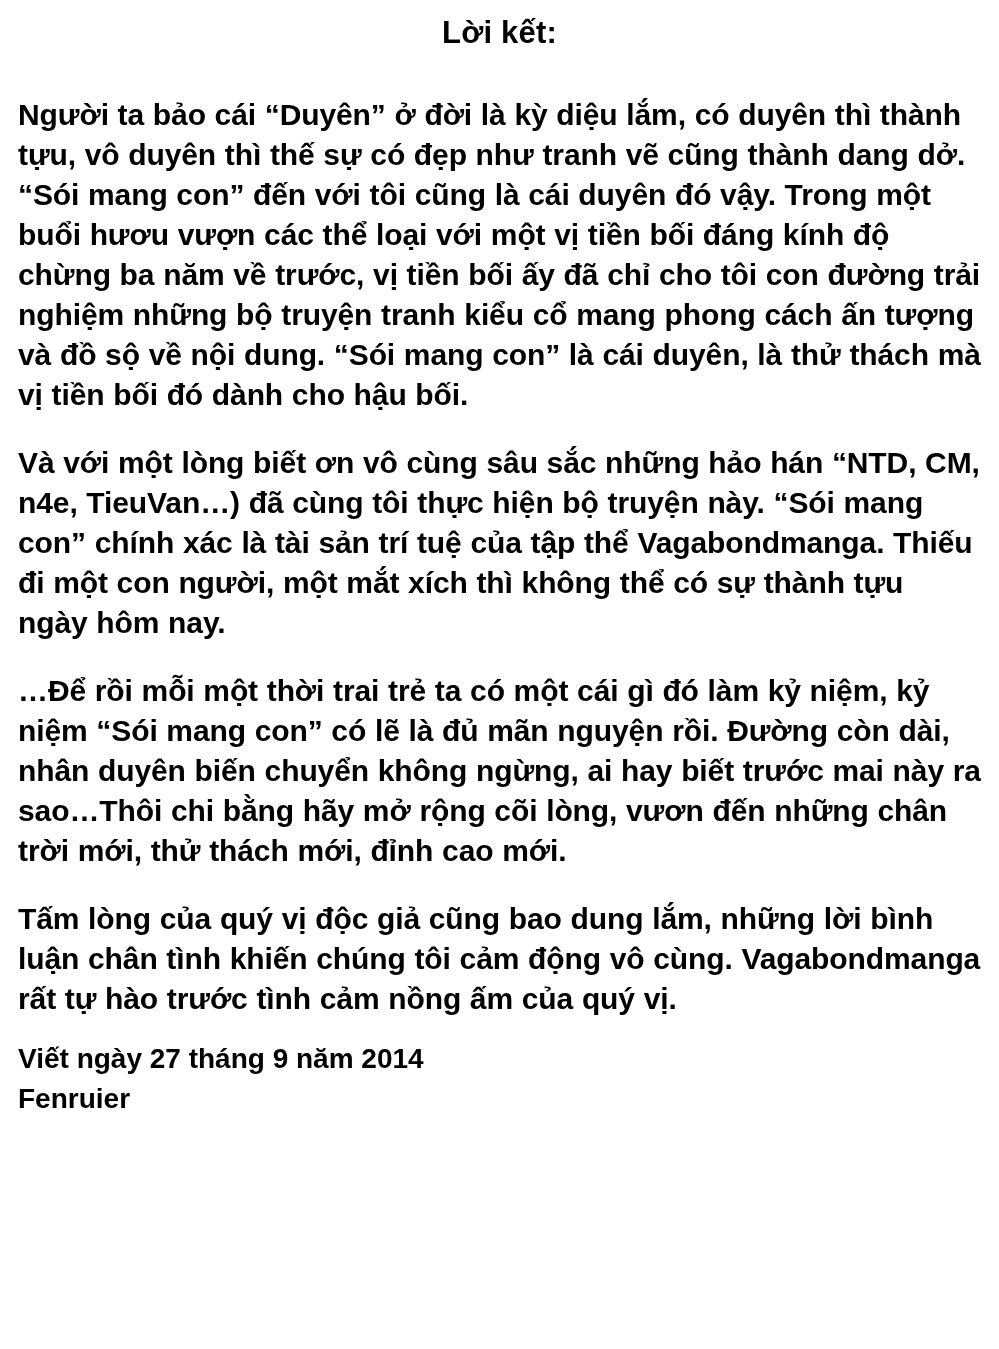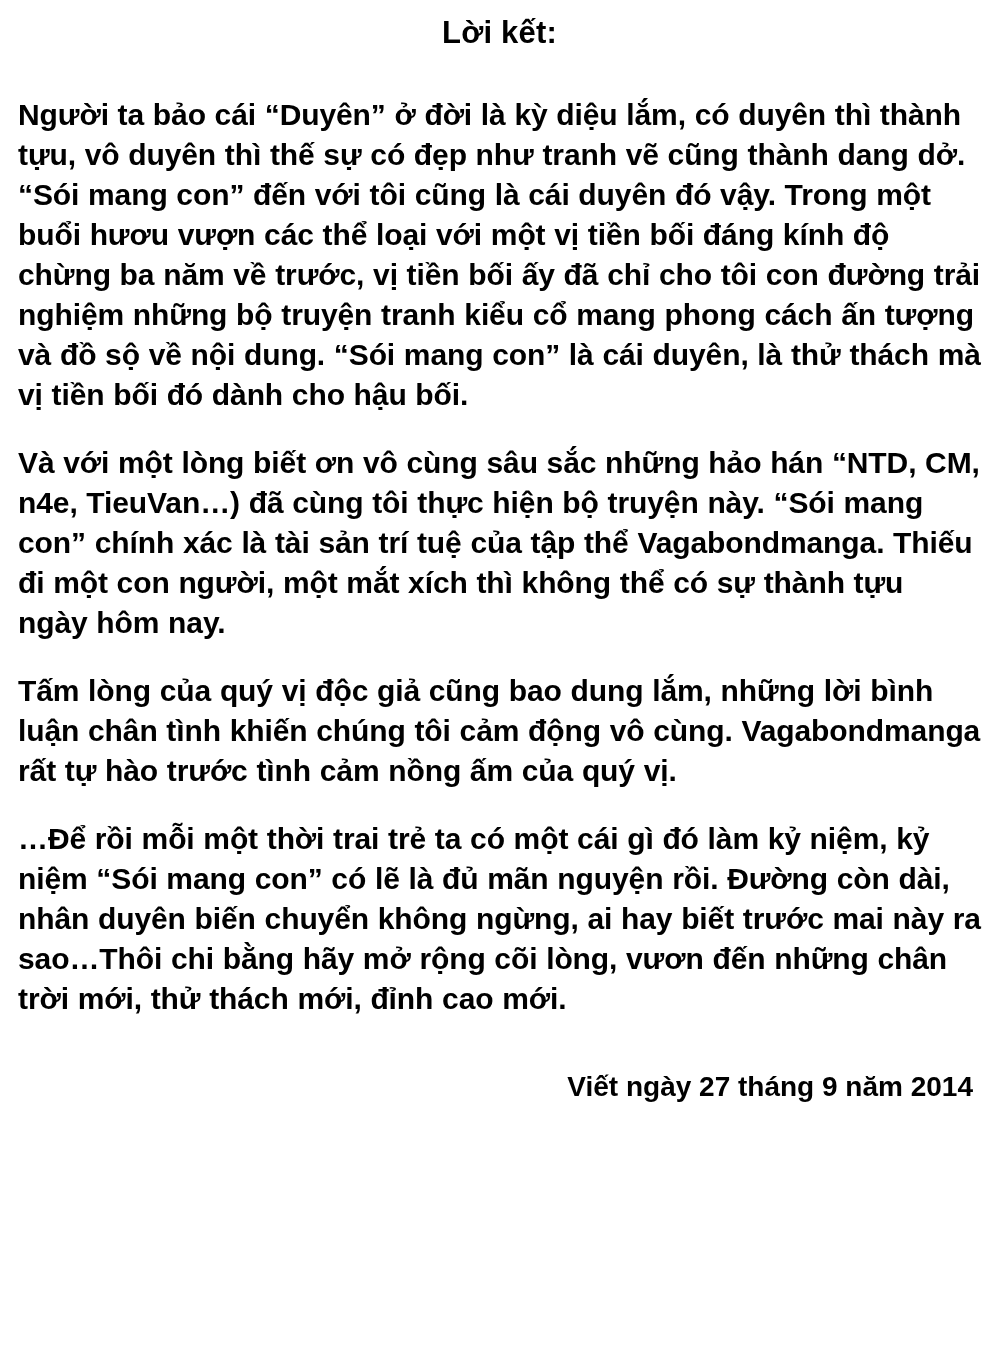--- a/index.html
+++ b/index.html
@@ -39,22 +39,22 @@
     line-height: 40px;
     margin: 0 0 28px 0;
     text-align: left;
     letter-spacing: -0.1px;
     word-spacing: 0.5px;
   }
   p.para:last-of-type {
     margin-bottom: 0;
   }
   .signature {
-    margin-top: 48px;
-    text-align: right;
+    margin-top: 20px;
+    text-align: left;
     padding-right: 8px;
   }
   .sig-line {
     font-size: 28px;
     font-weight: bold;
     line-height: 40px;
   }
   .sig-name {
     font-size: 28px;
     font-weight: bold;
@@ -64,21 +64,22 @@
 </head>
 <body>
 
 <div class="page">
 
   <h1 class="doc-title">Lời kết:</h1>
 
   <div class="body-block">
     <p class="para">Người ta bảo cái “Duyên” ở đời là kỳ diệu lắm, có duyên thì thành tựu, vô duyên thì thế sự có đẹp như tranh vẽ cũng thành dang dở. “Sói mang con” đến với tôi cũng là cái duyên đó vậy. Trong một buổi hươu vượn các thể loại với một vị tiền bối đáng kính độ chừng ba năm về trước, vị tiền bối ấy đã chỉ cho tôi con đường trải nghiệm những bộ truyện tranh kiểu cổ mang phong cách ấn tượng và đồ sộ về nội dung. “Sói mang con” là cái duyên, là thử thách mà vị tiền bối đó dành cho hậu bối.</p>
     <p class="para">Và với một lòng biết ơn vô cùng sâu sắc những hảo hán “NTD, CM, n4e, TieuVan…) đã cùng tôi thực hiện bộ truyện này. “Sói mang con” chính xác là tài sản trí tuệ của tập thể Vagabondmanga. Thiếu đi một con người, một mắt xích thì không thể có sự thành tựu ngày hôm nay.</p>
+    <p class="para">…Để rồi mỗi một thời trai trẻ ta có một cái gì đó làm kỷ niệm, kỷ niệm “Sói mang con” có lẽ là đủ mãn nguyện rồi. Đường còn dài, nhân duyên biến chuyển không ngừng, ai hay biết trước mai này ra sao…Thôi chi bằng hãy mở rộng cõi lòng, vươn đến những chân trời mới, thử thách mới, đỉnh cao mới.</p>
     <p class="para">Tấm lòng của quý vị độc giả cũng bao dung lắm, những lời bình luận chân tình khiến chúng tôi cảm động vô cùng. Vagabondmanga rất tự hào trước tình cảm nồng ấm của quý vị.</p>
-    <p class="para">…Để rồi mỗi một thời trai trẻ ta có một cái gì đó làm kỷ niệm, kỷ niệm “Sói mang con” có lẽ là đủ mãn nguyện rồi. Đường còn dài, nhân duyên biến chuyển không ngừng, ai hay biết trước mai này ra sao…Thôi chi bằng hãy mở rộng cõi lòng, vươn đến những chân trời mới, thử thách mới, đỉnh cao mới.</p>
   </div>
 
   <div class="signature">
     <div class="sig-line">Viết ngày 27 tháng 9 năm 2014</div>
+    <div class="sig-name">Fenruier</div>
   </div>
 
 </div>
 
 </body></html>

